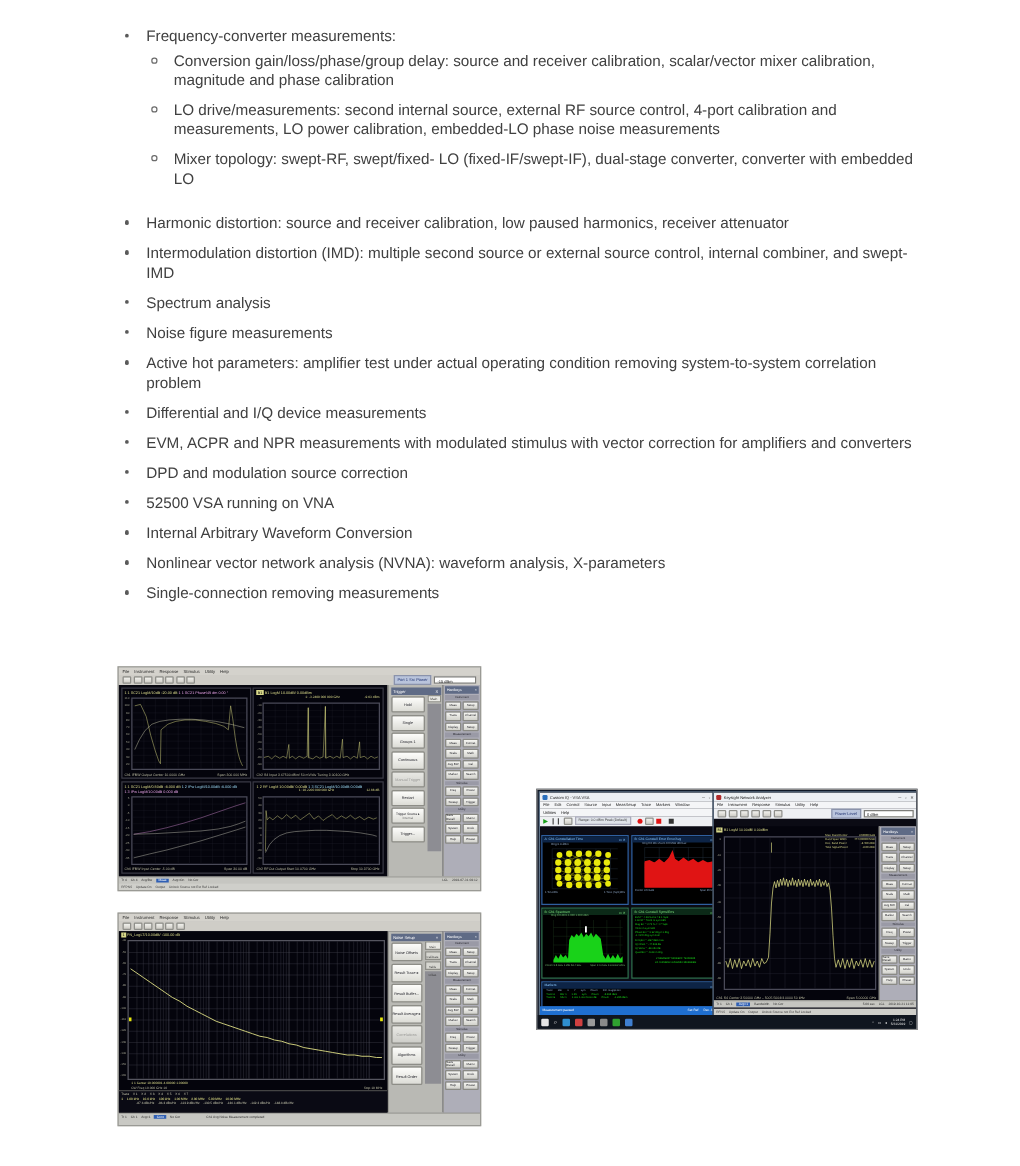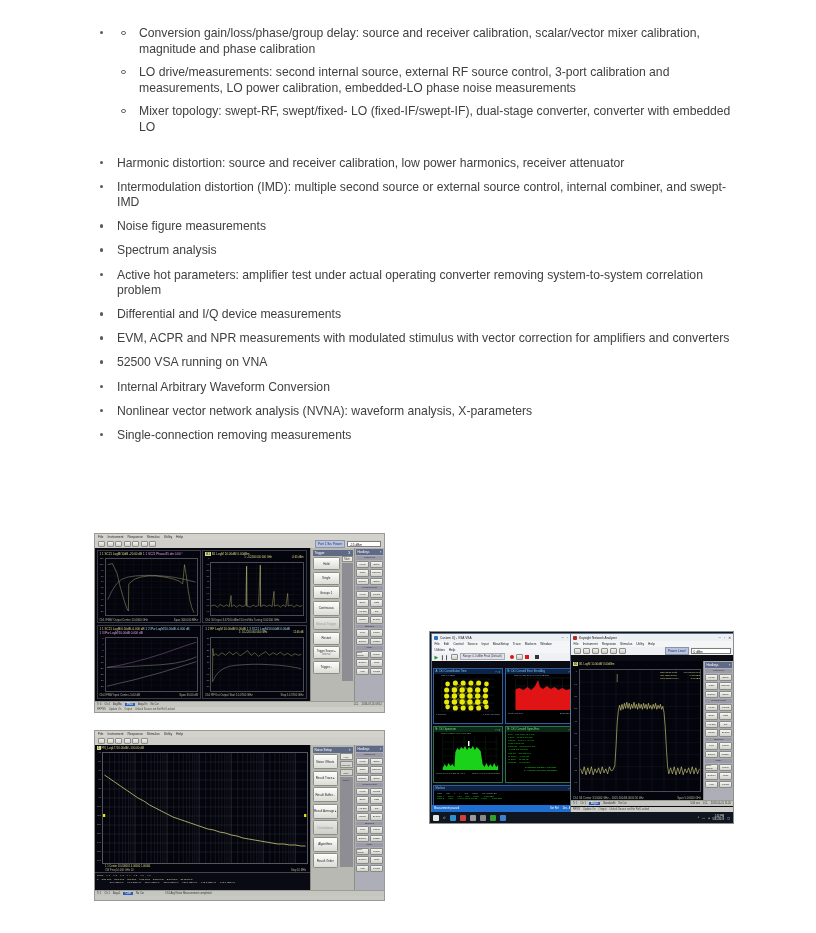--- a/index.html
+++ b/index.html
@@ -76,63 +76,68 @@
   .tbclock{margin-left:auto;color:#e6e6e6;font-size:2.6px;text-align:right;line-height:3px;}
 </style>
 </head>
 <body>
 
 <div class="doc">
   <ul class="lvl1">
 
     <li class="b1">
       <span class="bul"></span>
+      <span class="txt">Frequency-converter measurements:</span>
       <ul class="lvl2">
         <li class="b2">
           <span class="bul"></span>
           <span class="txt">Conversion gain/loss/phase/group delay: source and receiver calibration, scalar/vector mixer calibration, magnitude and phase calibration</span>
         </li>
         <li class="b2">
           <span class="bul"></span>
-          <span class="txt">LO drive/measurements: second internal source, external RF source control, 3-port calibration and measurements, LO power calibration, embedded-LO phase noise measurements</span>
+          <span class="txt">LO drive/measurements: second internal source, external RF source control, 4-port calibration and measurements, LO power calibration, embedded-LO phase noise measurements</span>
         </li>
         <li class="b2">
           <span class="bul"></span>
           <span class="txt">Mixer topology: swept-RF, swept/fixed- LO (fixed-IF/swept-IF), dual-stage converter, converter with embedded LO</span>
         </li>
       </ul>
     </li>
 
     <li class="b1">
         <span class="bul"></span>
-        <span class="txt">Harmonic distortion: source and receiver calibration, low power harmonics, receiver attenuator</span>
+        <span class="txt">Harmonic distortion: source and receiver calibration, low paused harmonics, receiver attenuator</span>
       </li>
     <li class="b1">
         <span class="bul"></span>
         <span class="txt">Intermodulation distortion (IMD): multiple second source or external source control, internal combiner, and swept-IMD</span>
       </li>
     <li class="b1">
         <span class="bul"></span>
+        <span class="txt">Spectrum analysis</span>
+      </li>
+    <li class="b1">
+        <span class="bul"></span>
         <span class="txt">Noise figure measurements</span>
       </li>
     <li class="b1">
         <span class="bul"></span>
-        <span class="txt">Spectrum analysis</span>
-      </li>
-    <li class="b1">
-        <span class="bul"></span>
-        <span class="txt">Active hot parameters: amplifier test under actual operating converter removing system-to-system correlation problem</span>
+        <span class="txt">Active hot parameters: amplifier test under actual operating condition removing system-to-system correlation problem</span>
       </li>
     <li class="b1">
         <span class="bul"></span>
         <span class="txt">Differential and I/Q device measurements</span>
       </li>
     <li class="b1">
         <span class="bul"></span>
         <span class="txt">EVM, ACPR and NPR measurements with modulated stimulus with vector correction for amplifiers and converters</span>
+      </li>
+    <li class="b1">
+        <span class="bul"></span>
+        <span class="txt">DPD and modulation source correction</span>
       </li>
     <li class="b1">
         <span class="bul"></span>
         <span class="txt">52500 VSA running on VNA</span>
       </li>
     <li class="b1">
         <span class="bul"></span>
         <span class="txt">Internal Arbitrary Waveform Conversion</span>
       </li>
     <li class="b1">

